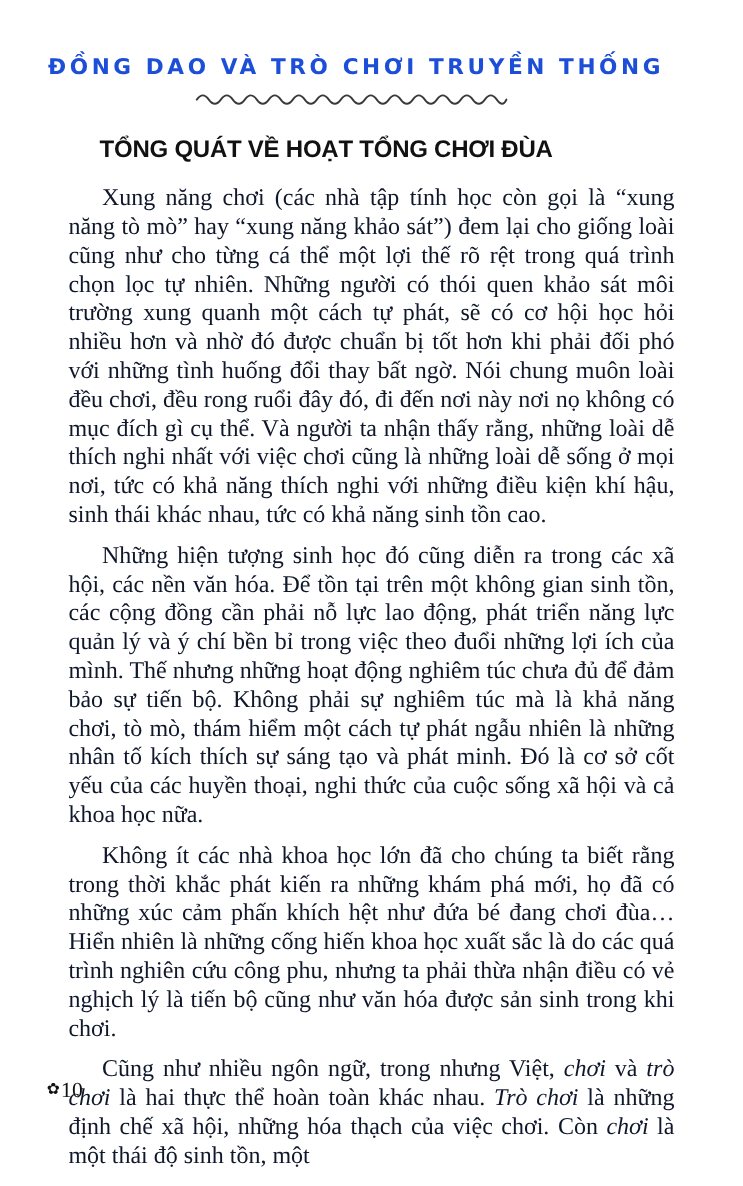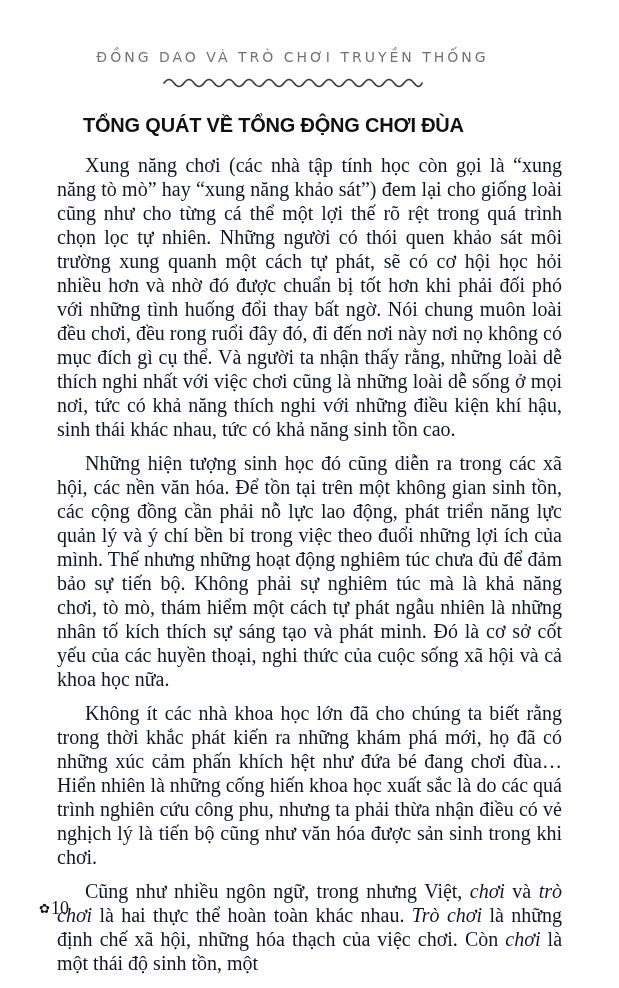--- a/index.html
+++ b/index.html
@@ -17,24 +17,24 @@
   }
   
   .page-header {
     padding-top: 45px;
     text-align: center;
     
     transform: translateX(-17px);
   }
   .running-title {
     font-family: "DejaVu Sans", "Liberation Sans", sans-serif;
-    font-size: 14px;
+    font-size: 18px;
     letter-spacing: 3px;
-    font-weight: normal;
-    color: #737373;
+    font-weight: bold;
+    color: #1d4ed8;
     line-height: 24px;
     white-space: nowrap;
   }
   .squiggle {
     display: block;
     margin: 6px auto 0 auto;
   }
   
   .section-heading {
     margin: 24px 0 15px 0;
@@ -84,21 +84,21 @@
 <div class="page">
 
   <header class="page-header">
     <div class="running-title">ĐỒNG DAO VÀ TRÒ CHƠI TRUYỀN THỐNG</div>
     <svg class="squiggle" width="262" height="14" viewBox="0 0 262 14" aria-hidden="true">
       <path d="M2 8 Q7 1 12 8 T22 8 T32 8 T42 8 T52 8 T62 8 T72 8 T82 8 T92 8 T102 8 T112 8 T122 8 T132 8 T142 8 T152 8 T162 8 T172 8 T182 8 T192 8 T202 8 T212 8 T222 8 T232 8 T242 8 T252 8 T260 8" fill="none" stroke="#3a3a3a" stroke-width="1.6" stroke-linecap="round"></path>
     </svg>
   </header>
 
   <main>
-    <h1 class="section-heading">TỔNG QUÁT VỀ TỔNG ĐỘNG CHƠI ĐÙA</h1>
+    <h1 class="section-heading">TỔNG QUÁT VỀ HOẠT TỔNG CHƠI ĐÙA</h1>
 
     <div class="paragraphs" id="paragraphs">
         <p class="body-paragraph"><span>Xung năng chơi (các nhà tập tính học còn gọi là “xung năng tò mò” hay “xung năng khảo sát”) đem lại cho giống loài cũng như cho từng cá thể một lợi thế rõ rệt trong quá trình chọn lọc tự nhiên. Những người có thói quen khảo sát môi trường xung quanh một cách tự phát, sẽ có cơ hội học hỏi nhiều hơn và nhờ đó được chuẩn bị tốt hơn khi phải đối phó với những tình huống đổi thay bất ngờ. Nói chung muôn loài đều chơi, đều rong ruổi đây đó, đi đến nơi này nơi nọ không có mục đích gì cụ thể. Và người ta nhận thấy rằng, những loài dễ thích nghi nhất với việc chơi cũng là những loài dễ sống ở mọi nơi, tức có khả năng thích nghi với những điều kiện khí hậu, sinh thái khác nhau, tức có khả năng sinh tồn cao.</span></p>
         <p class="body-paragraph"><span>Những hiện tượng sinh học đó cũng diễn ra trong các xã hội, các nền văn hóa. Để tồn tại trên một không gian sinh tồn, các cộng đồng cần phải nỗ lực lao động, phát triển năng lực quản lý và ý chí bền bỉ trong việc theo đuổi những lợi ích của mình. Thế nhưng những hoạt động nghiêm túc chưa đủ để đảm bảo sự tiến bộ. Không phải sự nghiêm túc mà là khả năng chơi, tò mò, thám hiểm một cách tự phát ngẫu nhiên là những nhân tố kích thích sự sáng tạo và phát minh. Đó là cơ sở cốt yếu của các huyền thoại, nghi thức của cuộc sống xã hội và cả khoa học nữa.</span></p>
         <p class="body-paragraph"><span>Không ít các nhà khoa học lớn đã cho chúng ta biết rằng trong thời khắc phát kiến ra những khám phá mới, họ đã có những xúc cảm phấn khích hệt như đứa bé đang chơi đùa… Hiển nhiên là những cống hiến khoa học xuất sắc là do các quá trình nghiên cứu công phu, nhưng ta phải thừa nhận điều có vẻ nghịch lý là tiến bộ cũng như văn hóa được sản sinh trong khi chơi.</span></p>
         <p class="body-paragraph"><span>Cũng như nhiều ngôn ngữ, trong nhưng Việt, </span><em>chơi</em><span> và </span><em>trò chơi</em><span> là hai thực thể hoàn toàn khác nhau. </span><em>Trò chơi</em><span> là những định chế xã hội, những hóa thạch của việc chơi. Còn </span><em>chơi</em><span> là một thái độ sinh tồn, một</span></p>
       </div>
   </main>
 
   <footer class="page-footer">

